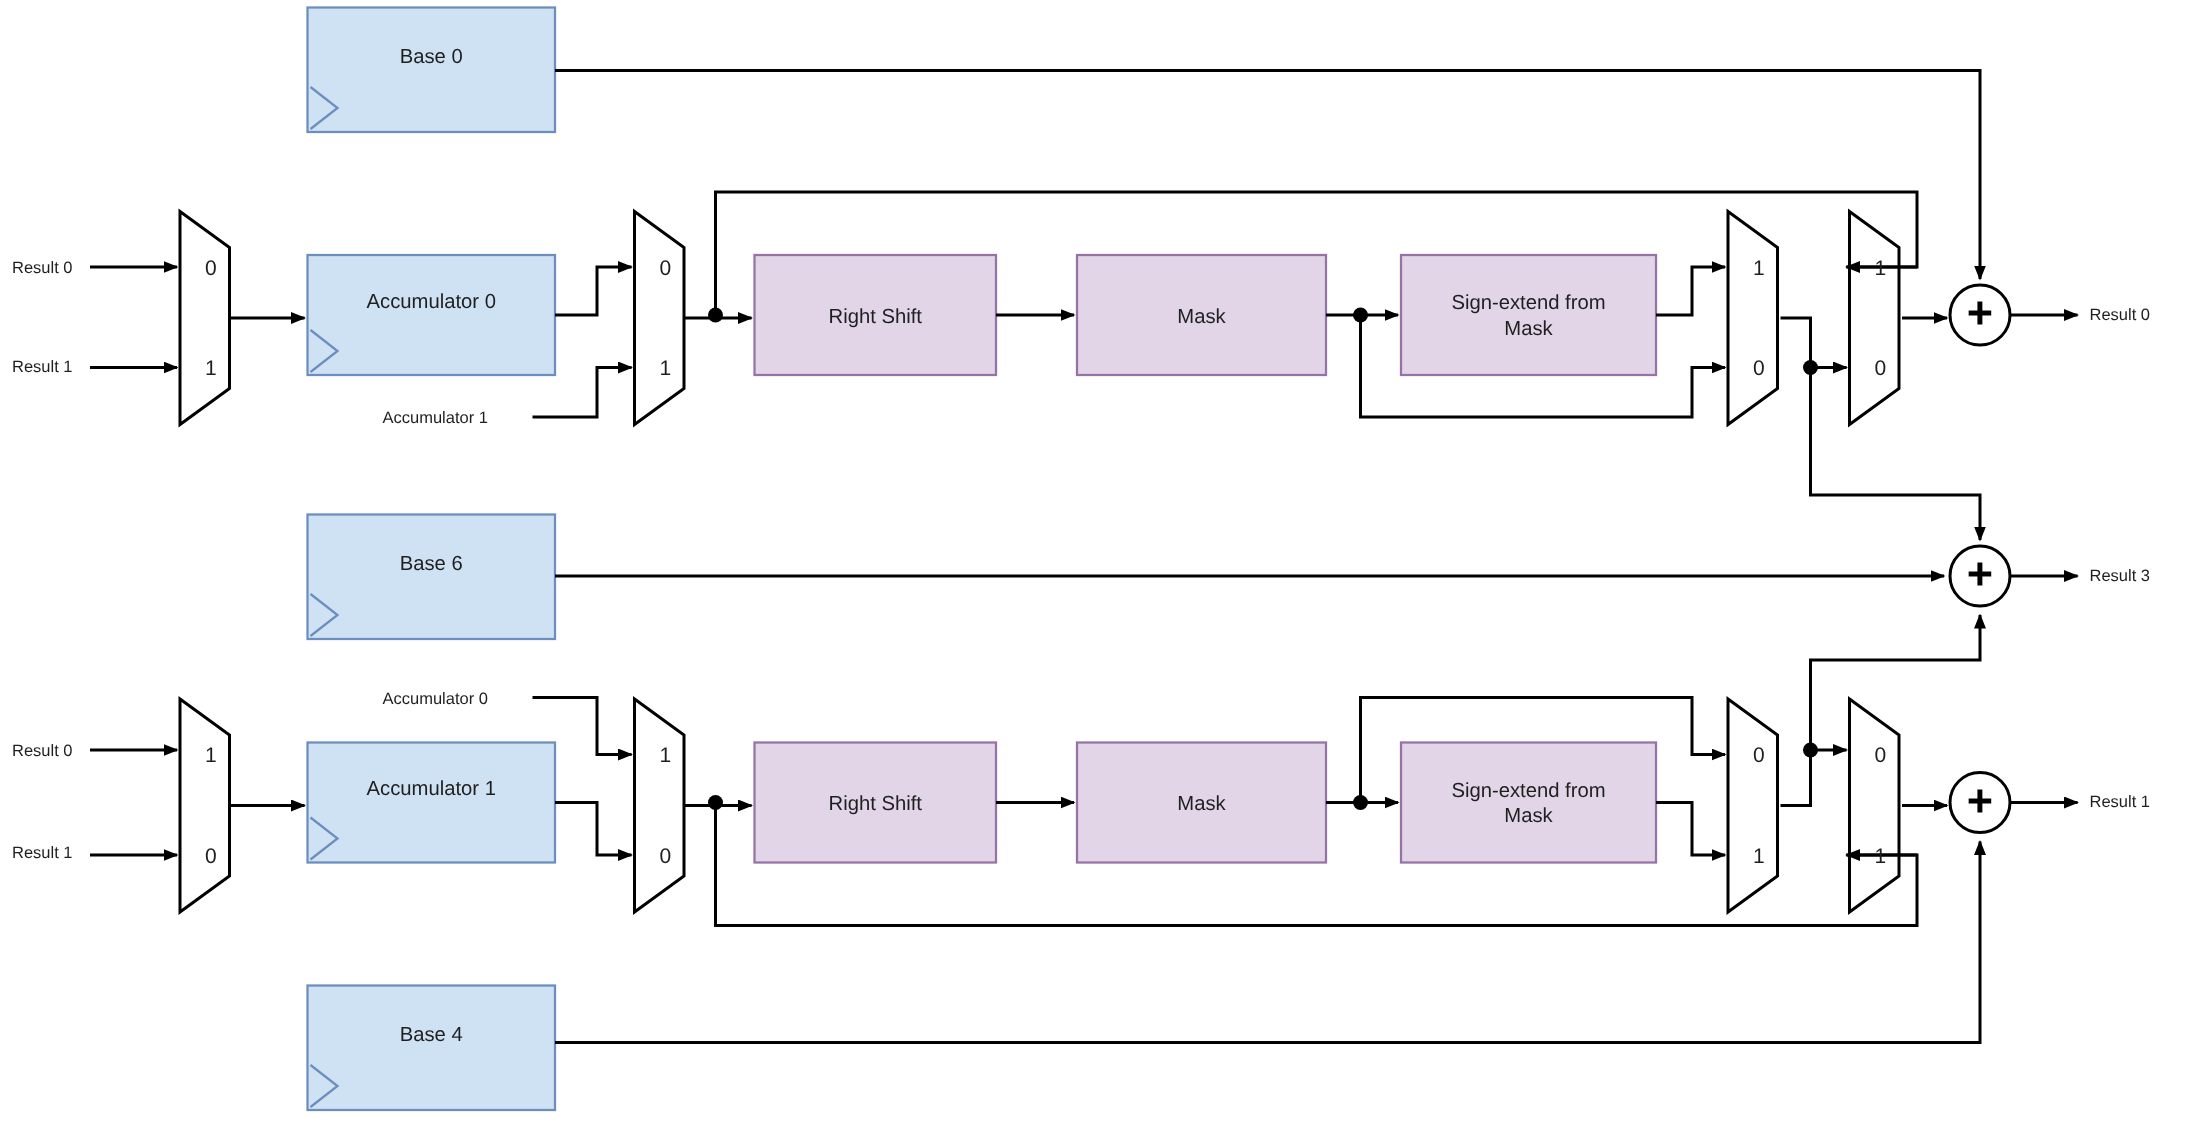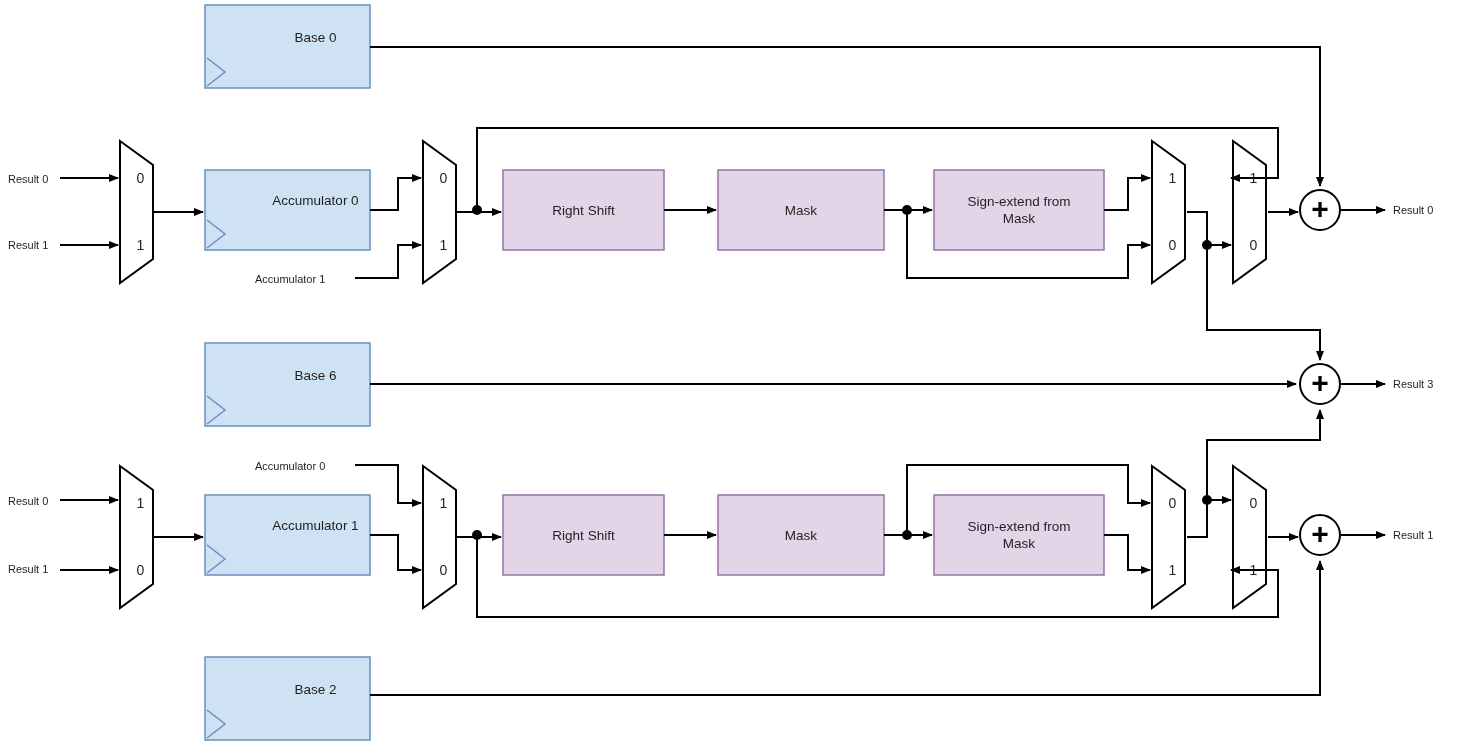--- a/index.html
+++ b/index.html
@@ -3,21 +3,21 @@
 <meta charset="utf-8">
 <style>
   html,body{margin:0;padding:0;background:#ffffff;}
   #canvas{position:relative;width:1468px;height:754px;background:#ffffff;
           font-family:"Liberation Sans","DejaVu Sans",sans-serif;overflow:hidden;}
   #diagram-svg{position:absolute;left:0;top:0;width:1468px;height:754px;}
   .reg-label,.mux-label,.proc-label,.io-label{
       position:absolute;color:#1f1f1f;text-align:center;
       font-family:"Liberation Sans","DejaVu Sans",sans-serif;
       white-space:pre-line;pointer-events:none;}
-  .reg-label{font-size:13.5px;line-height:16px;margin-left:28px;}
+  .reg-label{font-size:13.5px;line-height:16px;}
   .proc-label{font-size:13.5px;line-height:17px;}
   .mux-label{font-size:14px;line-height:14px;}
   .io-label{font-size:11px;line-height:14px;}
 </style>
 </head>
 <body>
 
 <div id="canvas">
   <svg id="diagram-svg" viewBox="0 0 1468 754" xmlns="http://www.w3.org/2000/svg">
     <defs>
@@ -104,21 +104,21 @@
         <circle cx="477" cy="535" r="5" fill="#000000"></circle>
         <circle cx="907" cy="535" r="5" fill="#000000"></circle>
         <circle cx="1207" cy="500" r="5" fill="#000000"></circle>
       </g>
   </svg>
   <div id="labels-layer">
       <div class="reg-label" style="left: 205px; top: 29.5px; width: 165px;">Base 0</div>
       <div class="reg-label" style="left: 205px; top: 193px; width: 165px;">Accumulator 0</div>
       <div class="reg-label" style="left: 205px; top: 367.5px; width: 165px;">Base 6</div>
       <div class="reg-label" style="left: 205px; top: 518px; width: 165px;">Accumulator 1</div>
-      <div class="reg-label" style="left: 205px; top: 681.5px; width: 165px;">Base 2</div>
+      <div class="reg-label" style="left: 205px; top: 681.5px; width: 165px;">Base 4</div>
       <div class="proc-label" style="left: 503px; top: 201.5px; width: 161px;">Right Shift</div>
       <div class="proc-label" style="left: 718px; top: 201.5px; width: 166px;">Mask</div>
       <div class="proc-label" style="left: 934px; top: 193px; width: 170px;">Sign-extend from
 Mask</div>
       <div class="proc-label" style="left: 503px; top: 526.5px; width: 161px;">Right Shift</div>
       <div class="proc-label" style="left: 718px; top: 526.5px; width: 166px;">Mask</div>
       <div class="proc-label" style="left: 934px; top: 518px; width: 170px;">Sign-extend from
 Mask</div>
       <div class="mux-label" style="left: 126px; top: 171px; width: 29px;">0</div>
       <div class="mux-label" style="left: 126px; top: 238px; width: 29px;">1</div>

